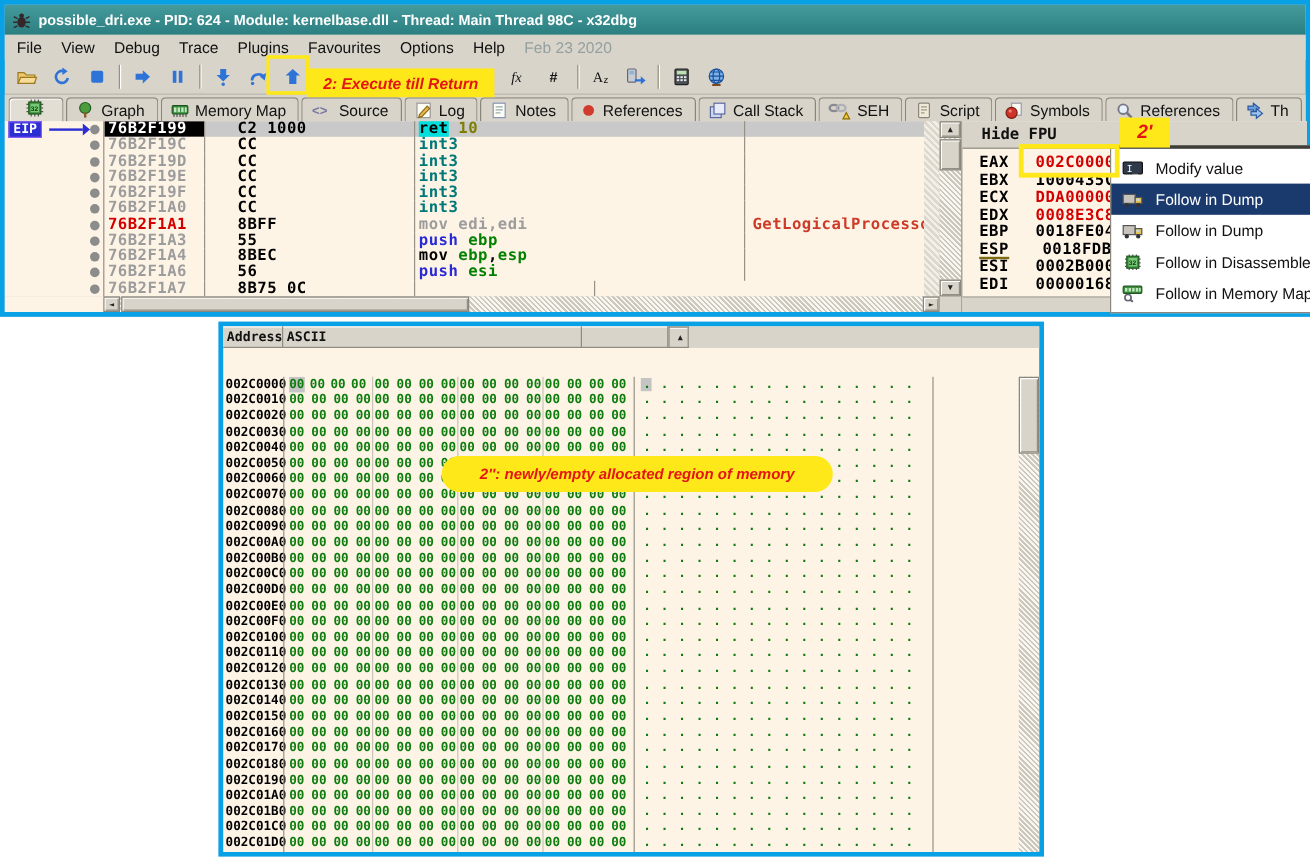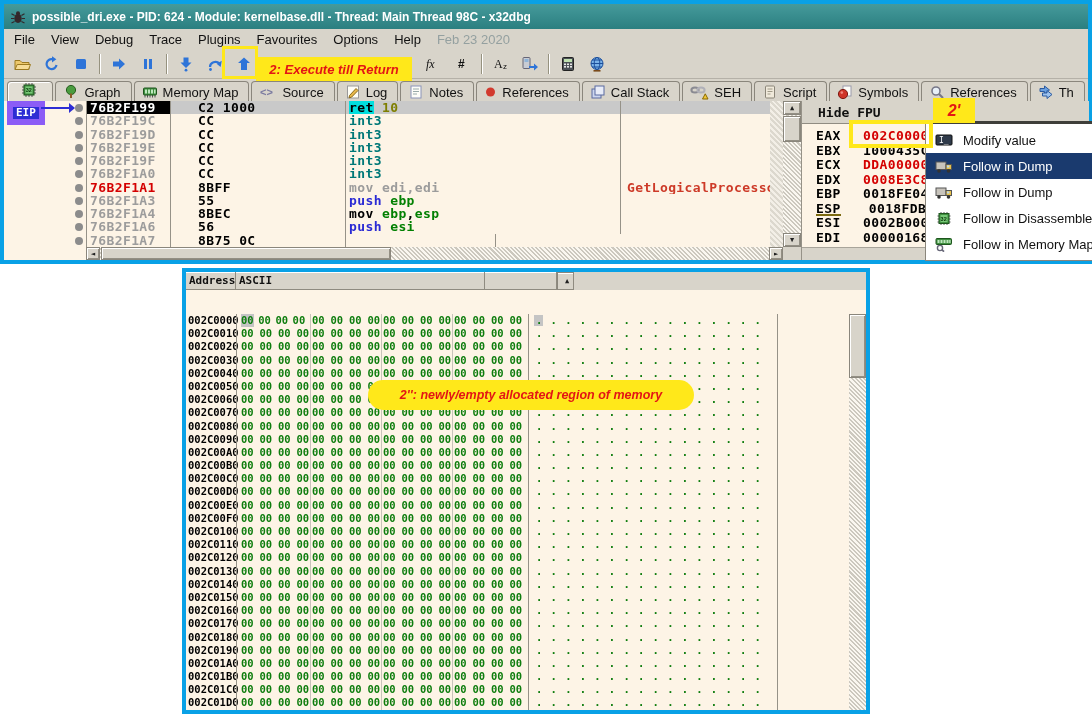--- a/index.html
+++ b/index.html
@@ -22,21 +22,21 @@
   .tool-gap{width:16px;flex:0 0 auto;}
   .tabbar{height:23px;display:flex;align-items:flex-end;padding-left:3px;background:#d8d4ca;overflow:hidden;}
   .tab{display:flex;align-items:center;gap:5px;font-size:13px;color:#111;height:21px;box-sizing:border-box;
     padding:0 10px 0 7px;border:1px solid #8a867c;border-bottom:none;border-radius:4px 4px 0 0;
     margin-right:2px;background:#d8d4ca;white-space:nowrap;flex:0 0 auto;}
   .tab.active{background:#e2ded4;box-shadow:inset 1px 1px 0 #fff;flex-direction:column;}
 
   .cpu-area{position:absolute;left:0;top:97px;width:1084px;height:159px;}
   #gutter{position:absolute;left:0;top:0;width:82px;height:146px;background:#fdf4e6;}
   .eip-badge{position:absolute;left:3px;top:0;height:12px;line-height:12px;padding:0 3px;background:#2d2dd4;
-    color:#fff;font-size:11px;font-weight:bold;border:6px solid #8b5cf6;}
+    color:#fff;font-size:11px;font-weight:bold;border:1px solid #8b5cf6;}
   .eip-arrow{position:absolute;left:37px;top:6px;width:28px;height:2px;background:#2d2dd4;}
   .eip-head{position:absolute;left:65px;top:2px;width:0;height:0;border-left:6px solid #2d2dd4;
     border-top:5px solid transparent;border-bottom:5px solid transparent;}
   .bp-dot{position:absolute;left:71px;width:8px;height:8px;border-radius:50%;background:#8c8c8c;}
   #disasm-rows{position:absolute;left:82px;top:0;width:684px;height:146px;background:#fdf4e6;
     border-left:1px solid #969288;font-size:13px;font-weight:bold;letter-spacing:0.4px;}
   .drow{display:flex;height:13.27px;line-height:13.4px;white-space:nowrap;}
   .drow.selected{background:#c9c9c9;}
   .c-addr{width:84px;box-sizing:border-box;border-right:1px solid #969288;overflow:hidden;}
   .c-bytes{width:175px;box-sizing:border-box;border-right:1px solid #969288;padding-left:27px;overflow:hidden;color:#000;}

